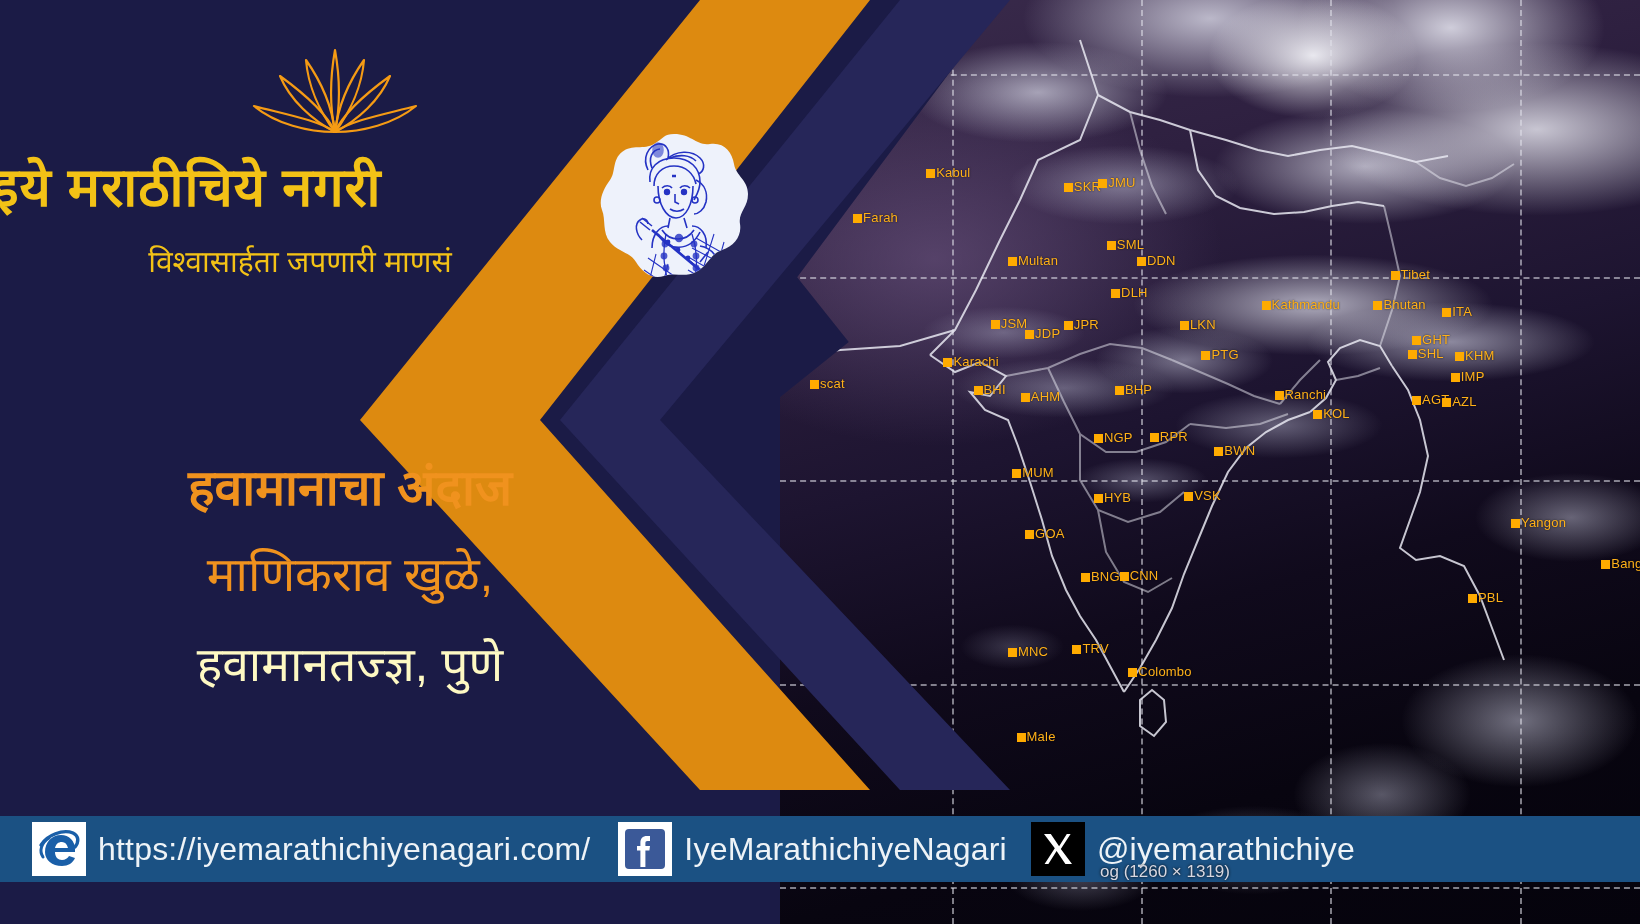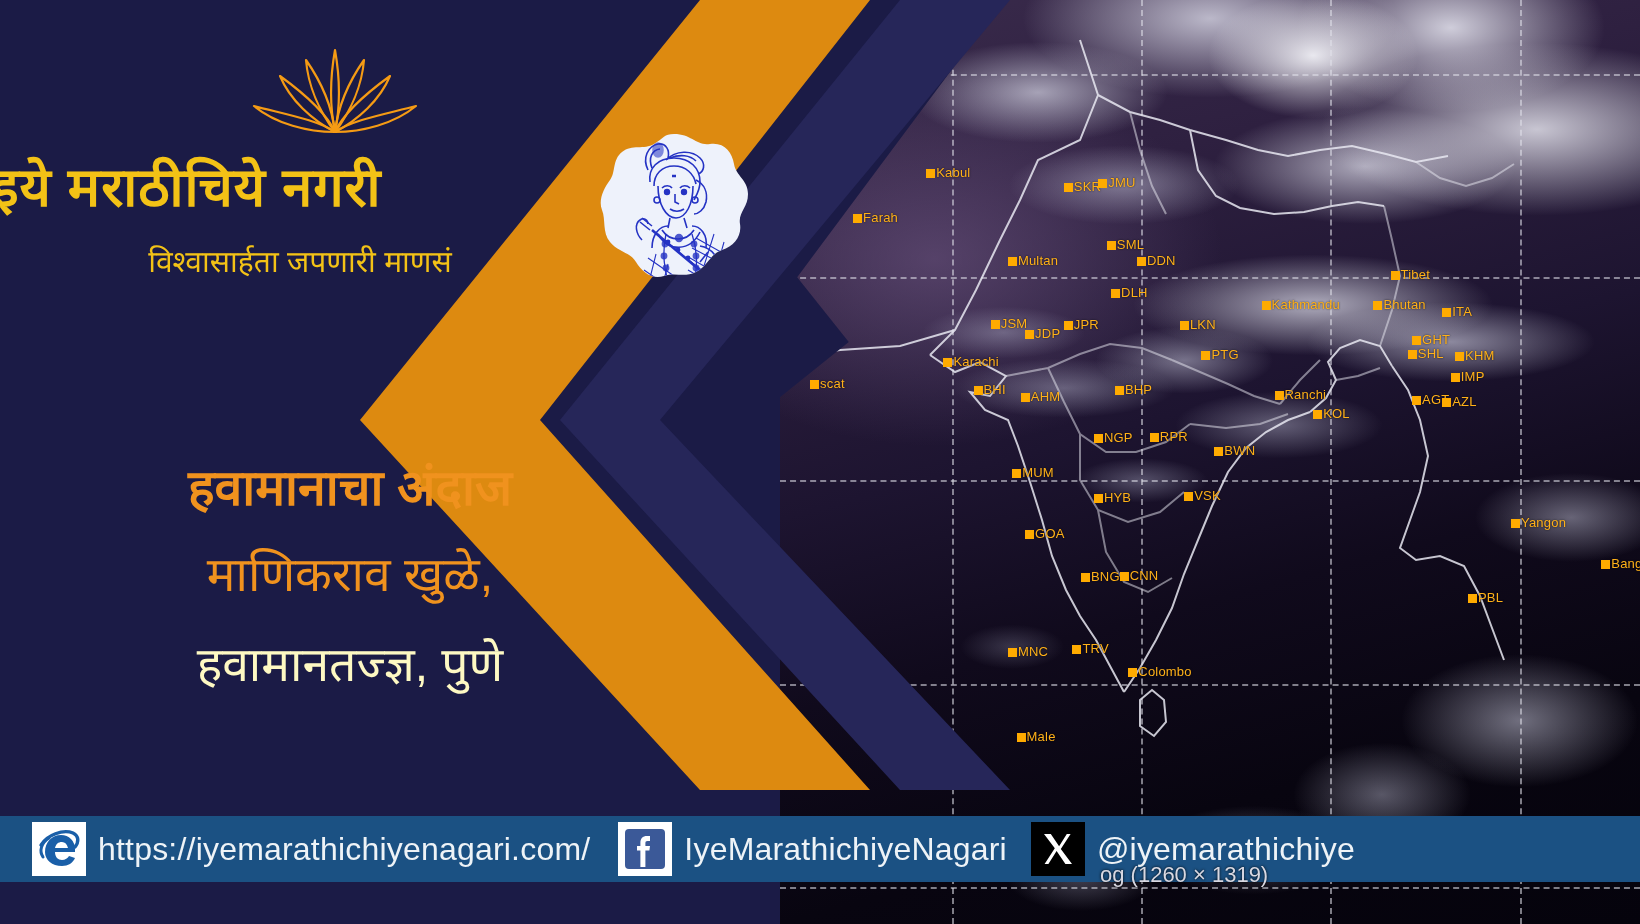--- a/index.html
+++ b/index.html
@@ -144,21 +144,21 @@
   .x-box{ background:#000000; }
   .s-label{
     color:#eef3f7;
     font-size:32px;
     padding:0 14px 0 12px;
     white-space:nowrap;
     letter-spacing:.2px;
   }
   .watermark{
     position:absolute; left:1100px; top:862px;
-    color:#d8d8e2; font-size:22px;
+    color:#d8d8e2; font-size:17px;
     text-shadow:0 0 3px #000;
     white-space:nowrap;
   }
 </style>
 </head>
 <body>
 
 <div id="poster">
 
   <div class="sat-wrap">

